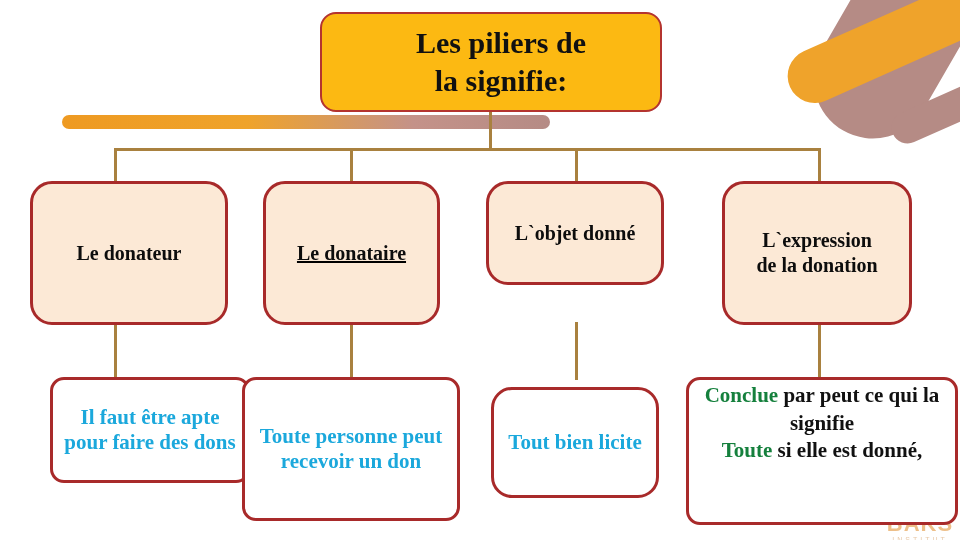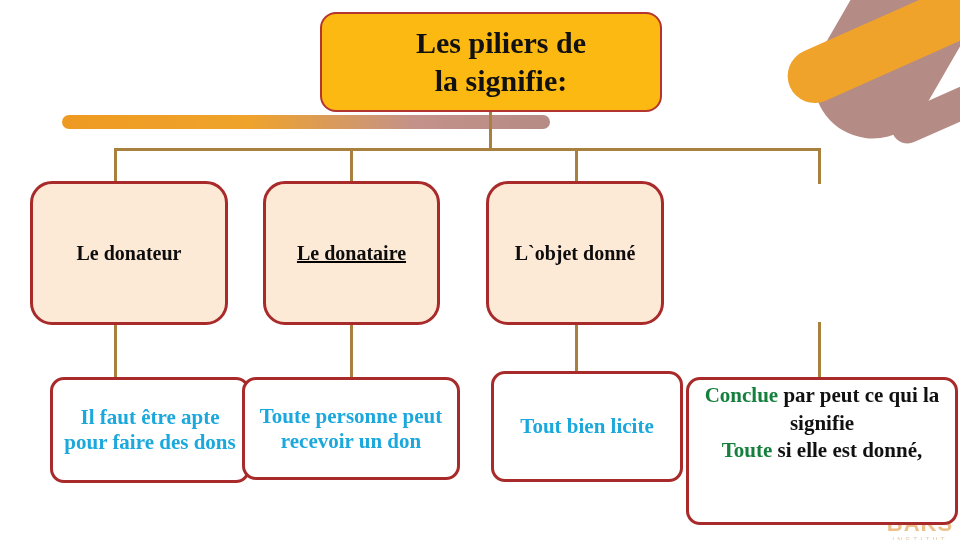--- a/index.html
+++ b/index.html
@@ -206,34 +206,40 @@
   </div>
 
   <div class="tier2" style="left:30px; top:181px; width:198px; height:144px;">
     <div class="t2-text">Le donateur</div>
   </div>
 
   <div class="tier2" style="left:263px; top:181px; width:177px; height:144px;text-decoration:underline;">
     <div class="t2-text">Le donataire</div>
   </div>
 
-  <div class="tier2" style="left:486px; top:181px; width:178px; height:144px;">
+  <div class="tier2" style="left:486px; top:181px; width:178px; height:104px;">
     <div class="t2-text">L`objet donné</div>
   </div>
 
+  <div class="tier2" style="left:722px; top:181px; width:190px; height:144px;">
+    <div class="t2-text">
+      <span>L`expression</span><br>
+      <span>de la donation</span>
+    </div>
+  </div>
 
   <div class="tier3" style="left:14px; top:377px; width:200px; height:106px;margin-left:36px;">
     <div class="t3-text">Il faut être apte pour faire des dons</div>
   </div>
 
-  <div class="tier3" style="left:242px; top:377px; width:218px; height:103px;">
+  <div class="tier3" style="left:242px; top:377px; width:218px; height:144px;">
     <div class="t3-text">Toute personne peut recevoir un don</div>
   </div>
 
-  <div class="tier3" style="left:491px; top:371px; width:192px; height:111px;">
+  <div class="tier3" style="left:491px; top:387px; width:168px; height:111px;border-radius:21px;">
     <div class="t3-text">Tout bien licite</div>
   </div>
 
   <div class="tier3" id="t3-expression" style="left:686px; top:377px; width:272px; height:148px;">
     <div class="t3-rich">
         <div><span class="kw">Conclue</span><span> par peut ce qui la signifie</span></div>
         <div><span class="kw">Toute</span><span> si elle est donné,</span></div>
       </div>
   </div>
 

